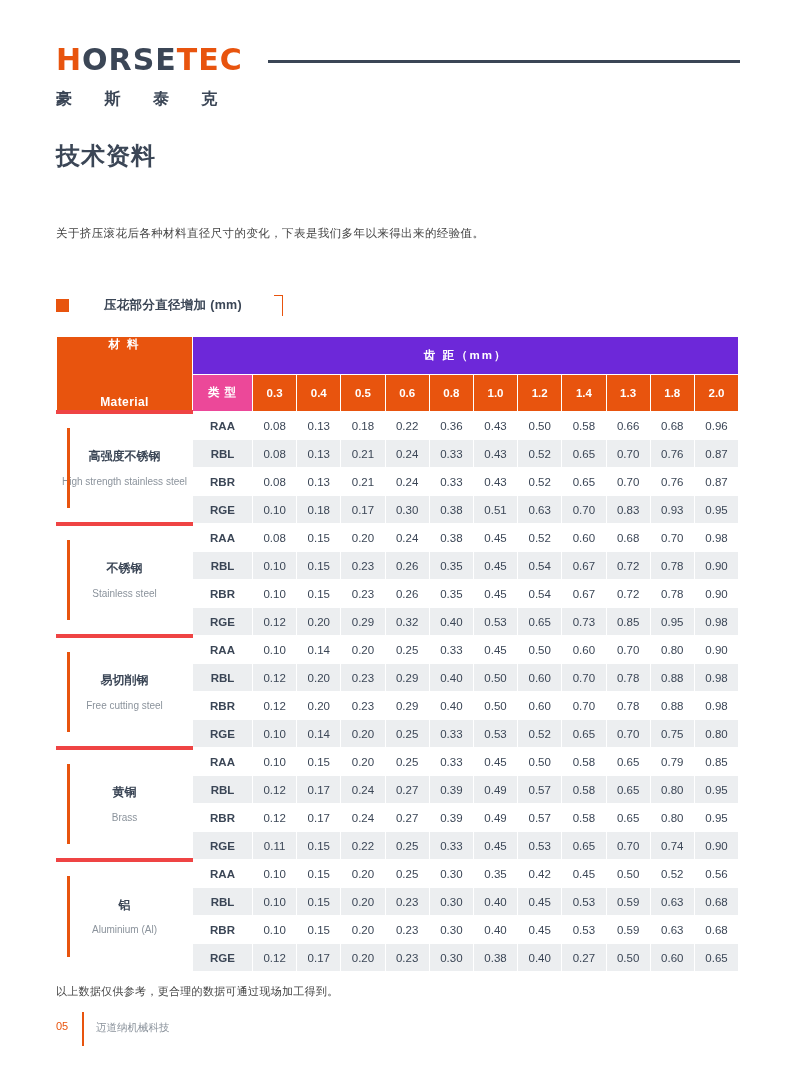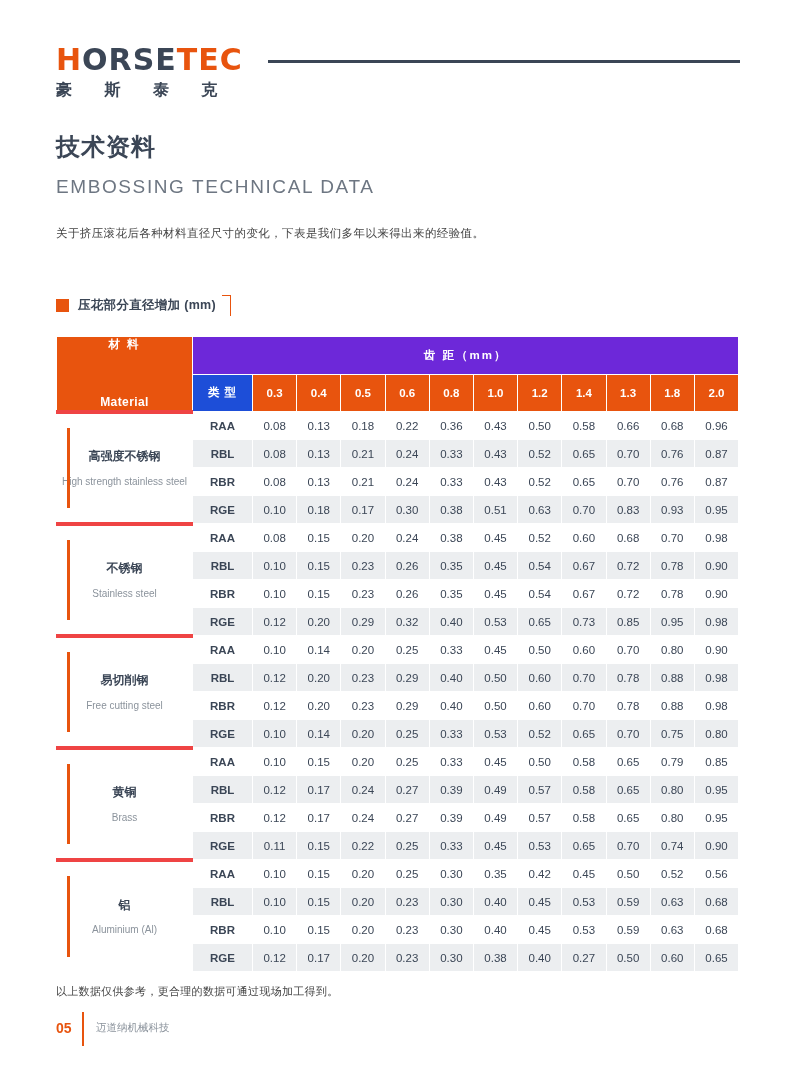--- a/index.html
+++ b/index.html
@@ -38,41 +38,41 @@
     font-family: "DejaVu Sans", sans-serif;
     font-weight: bold;
     font-size: 30px;
     letter-spacing: 1px;
     line-height: 32px;
     white-space: nowrap;
   }
   .logo-word .o1 { color: #e8540e; }
   .logo-word .g1 { color: #3b4656; }
   .logo-cn {
-    margin-top: 4px;
+    margin-top: 13px;
     font-size: 16px;
     font-weight: bold;
     color: #3b4656;
     letter-spacing: 14px;
     white-space: nowrap;
   }
   .header-rule {
     position: absolute;
     left: 212px;
     top: 16px;
     right: 0;
     height: 3px;
     background: #3b4656;
   }
 
   
   .title-cn {
     position: absolute;
     left: 56px;
-    top: 131px;
+    top: 140px;
     font-size: 24px;
     font-weight: bold;
     color: #3b4656;
     letter-spacing: 1px;
   }
   .title-en {
     position: absolute;
     left: 56px;
     top: 176px;
     font-size: 19px;
@@ -89,20 +89,21 @@
   }
 
   
   .section-label {
     position: absolute;
     left: 56px;
     top: 293px;
     height: 24px;
     display: flex;
     align-items: center;
+    gap: 26px;
   }
   .section-label .sq {
     width: 13px;
     height: 13px;
     background: #e8540e;
     margin-right: 9px;
   }
   .section-label .txt {
     font-size: 12.5px;
     color: #3b4656;
@@ -154,21 +155,21 @@
   }
   .hdr-pitch {
     background: #6d28d9;
     color: #ffffff;
     font-weight: bold;
     height: 30px;
     font-size: 12.5px;
     letter-spacing: 2px;
   }
   .hdr-type {
-    background: #1d4ed8;
+    background: #ec4899;
     color: #ffffff;
     font-weight: bold;
     height: 30px;
     width: 60px;
     font-size: 12px;
     letter-spacing: 1px;
   }
   .hdr-col {
     background: #e8540e;
     color: #ffffff;
@@ -240,23 +241,23 @@
     position: absolute;
     left: 56px;
     top: 1012px;
     width: 300px;
     height: 34px;
   }
   .footer .pg {
     position: absolute;
     left: 0;
     top: 8px;
-    font-size: 14px;
+    font-size: 11px;
     color: #e8540e;
-    font-weight: bold;
+    font-weight: normal;
   }
   .footer .vrule {
     position: absolute;
     left: 26px;
     top: 0;
     width: 2px;
     height: 34px;
     background: #e8540e;
   }
   .footer .fname {
@@ -274,21 +275,20 @@
 
   <div class="header">
     <div class="logo-block">
       <div class="logo-word"><span class="o1">H</span><span class="g1">ORSE</span><span class="o1">TEC</span></div>
       <div class="logo-cn">豪 斯 泰 克</div>
     </div>
     <div class="header-rule"></div>
   </div>
 
   <div class="title-cn">技术资料</div>
-  <div class="title-en">EMBOSSING TECHNICAL DATA</div>
   <div class="intro">关于挤压滚花后各种材料直径尺寸的变化，下表是我们多年以来得出来的经验值。</div>
 
   <div class="section-label">
     <span class="sq"></span>
     <span class="txt">压花部分直径增加 (mm)</span>
     <span class="bracket"></span>
   </div>
 
   <div class="table-wrap">
     <table class="data">

